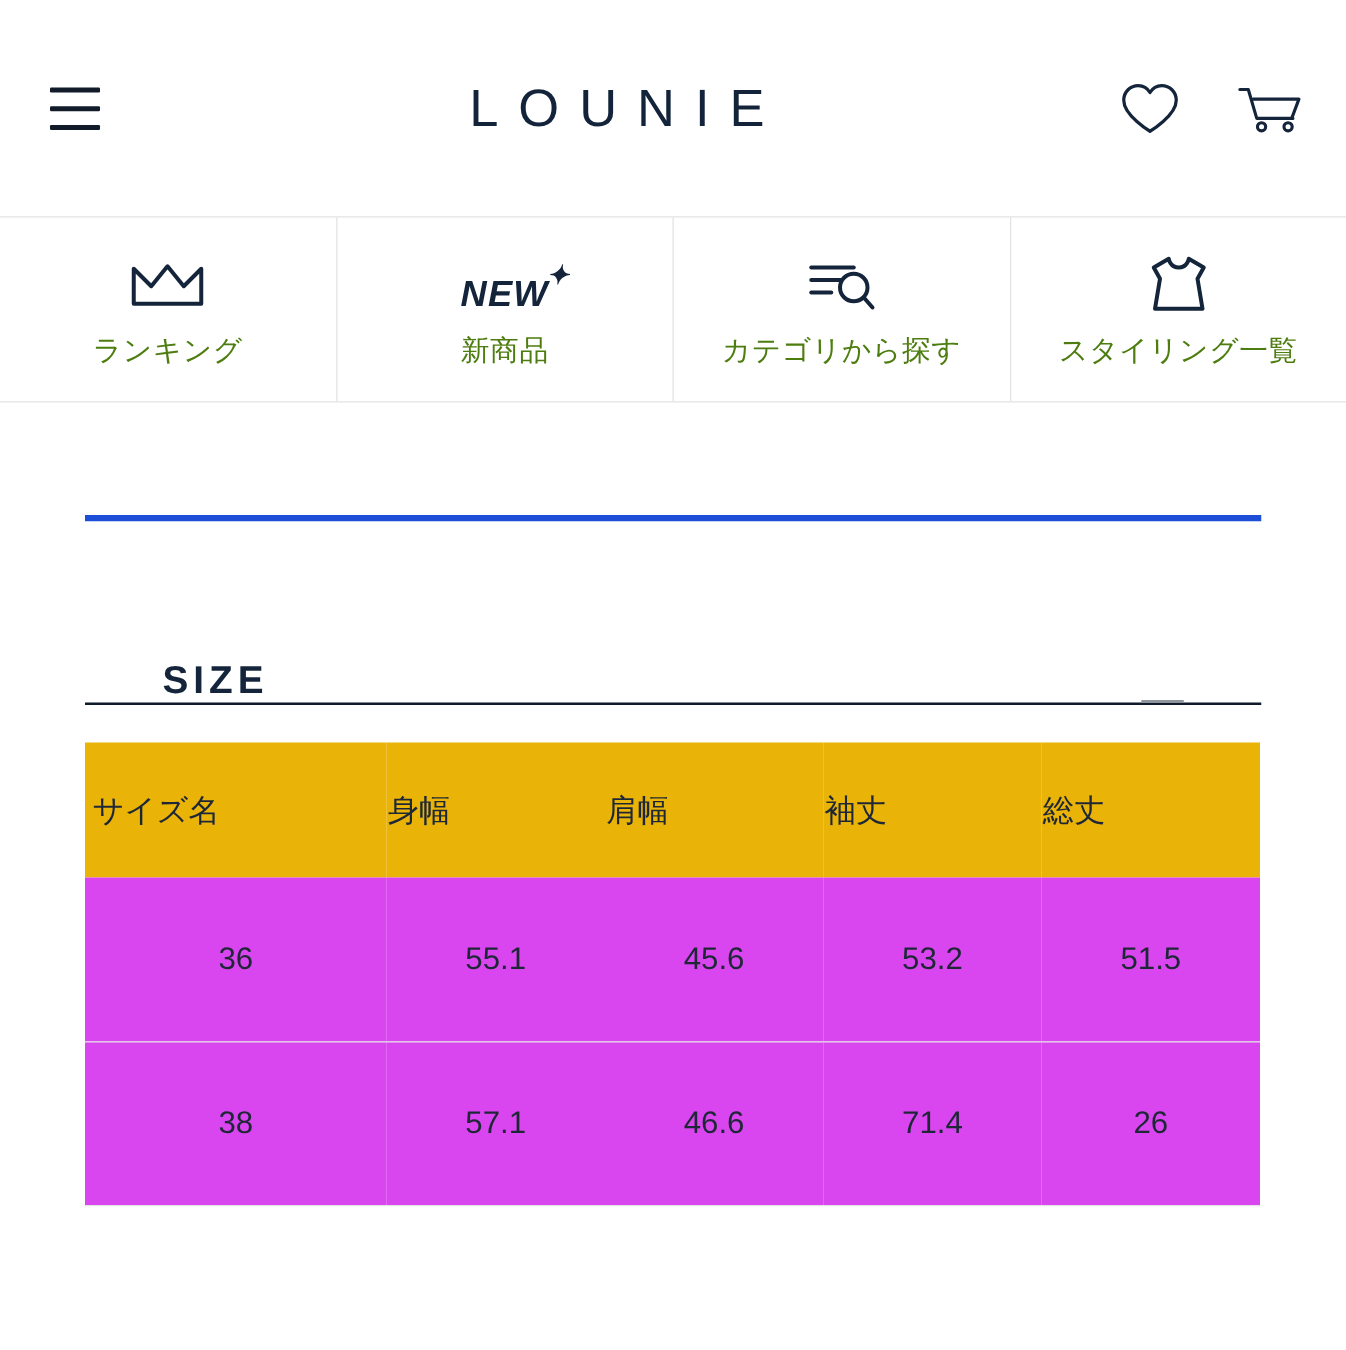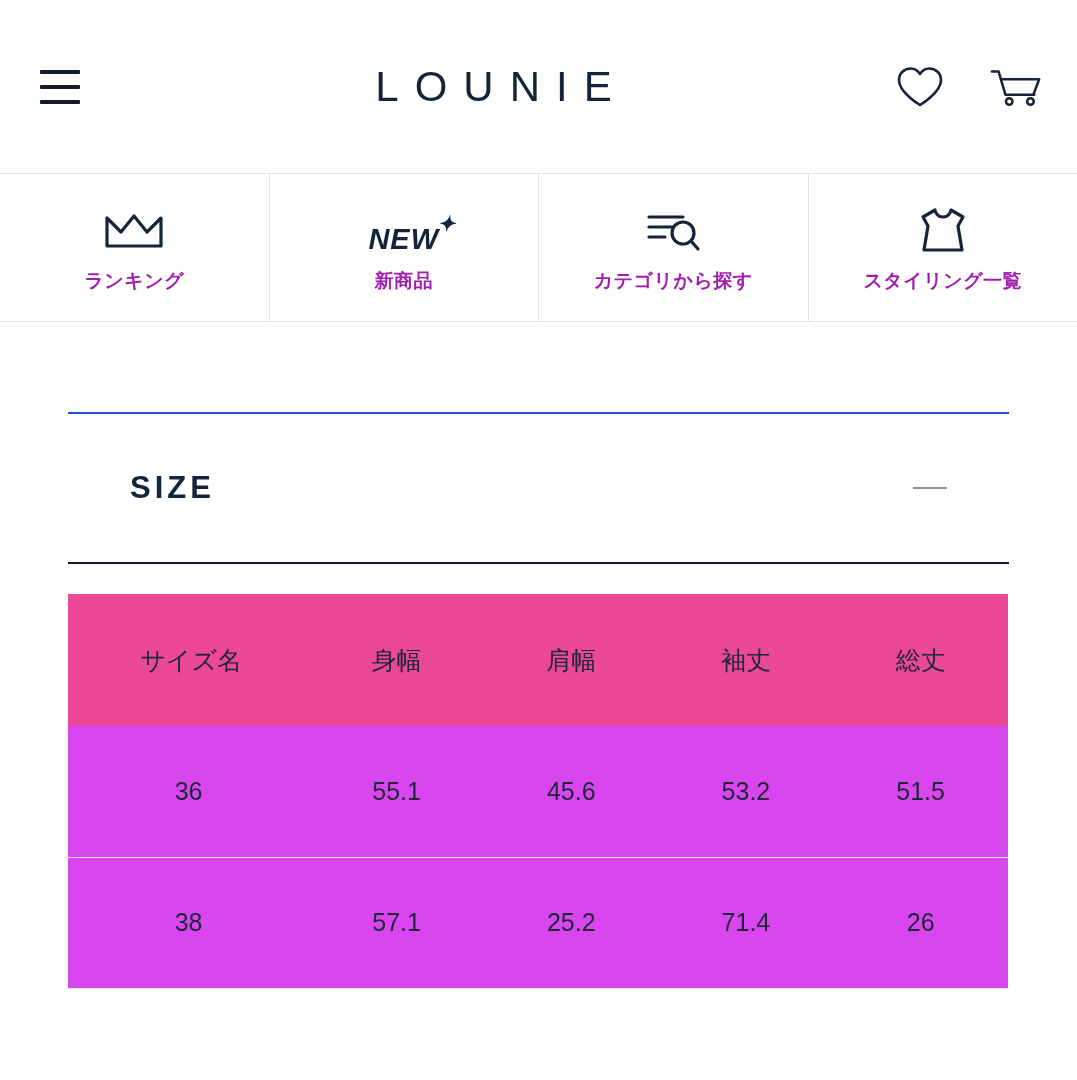--- a/index.html
+++ b/index.html
@@ -76,23 +76,23 @@
     flex-direction: column;
     align-items: center;
     justify-content: center;
     gap: 14px;
     border-right: 1px solid #e2e2e2;
     cursor: pointer;
     padding-top: 6px;
   }
   .nav-item:last-child { border-right: none; }
   .nav-label {
-    font-size: 19px;
-    font-weight: 700;
-    color: #a21caf;
+    font-size: 23px;
+    font-weight: 400;
+    color: #4d7c0f;
     letter-spacing: 0.5px;
   }
   .nav-ico { height: 46px; display: flex; align-items: flex-end; justify-content: center; }
   .new-text {
     position: relative;
     font-size: 29px;
     font-weight: 700;
     letter-spacing: 1px;
     color: #14243a;
     line-height: 1;
@@ -102,25 +102,25 @@
     position: absolute;
     top: -12px; right: -17px;
     font-size: 21px;
     color: #14243a;
   }
 
   
   .content { padding: 0 68px; }
   .size-block {
     margin-top: 90px;
-    border-top: 2px solid #1d4ed8;
+    border-top: 5px solid #1d4ed8;
     border-bottom: 2px solid #0f1b2b;
     height: 152px;
     display: flex;
-    align-items: center;
+    align-items: flex-end;
     justify-content: space-between;
     padding: 0 62px;
     cursor: pointer;
   }
   .size-title {
     font-size: 31px;
     font-weight: 700;
     letter-spacing: 4px;
     color: #14243a;
   }
@@ -137,26 +137,26 @@
     letter-spacing: 0.5px;
   }
 
   table.size-table {
     margin-top: 30px;
     width: 940px;
     border-collapse: collapse;
     table-layout: fixed;
   }
   table.size-table th {
-    background: #ec4899;
+    background: #eab308;
     font-size: 25px;
     font-weight: 400;
     color: #1d2736;
-    height: 132px;
-    text-align: center;
+    height: 108px;
+    text-align: left;
     border: none;
   }
   table.size-table td {
     height: 131px;
     text-align: center;
     font-size: 25px;
     color: #1d2736;
     border-bottom: 1px solid #e4e4e4;
     background: #d946ef;
   }
@@ -271,21 +271,21 @@
         <tr>
           <td>36</td>
           <td>55.1</td>
           <td>45.6</td>
           <td>53.2</td>
           <td>51.5</td>
         </tr>
         <tr>
           <td>38</td>
           <td>57.1</td>
-          <td>25.2</td>
+          <td>46.6</td>
           <td>71.4</td>
           <td>26</td>
         </tr>
       </tbody>
     </table>
 
   </div>
 </div>
 
 </body></html>

